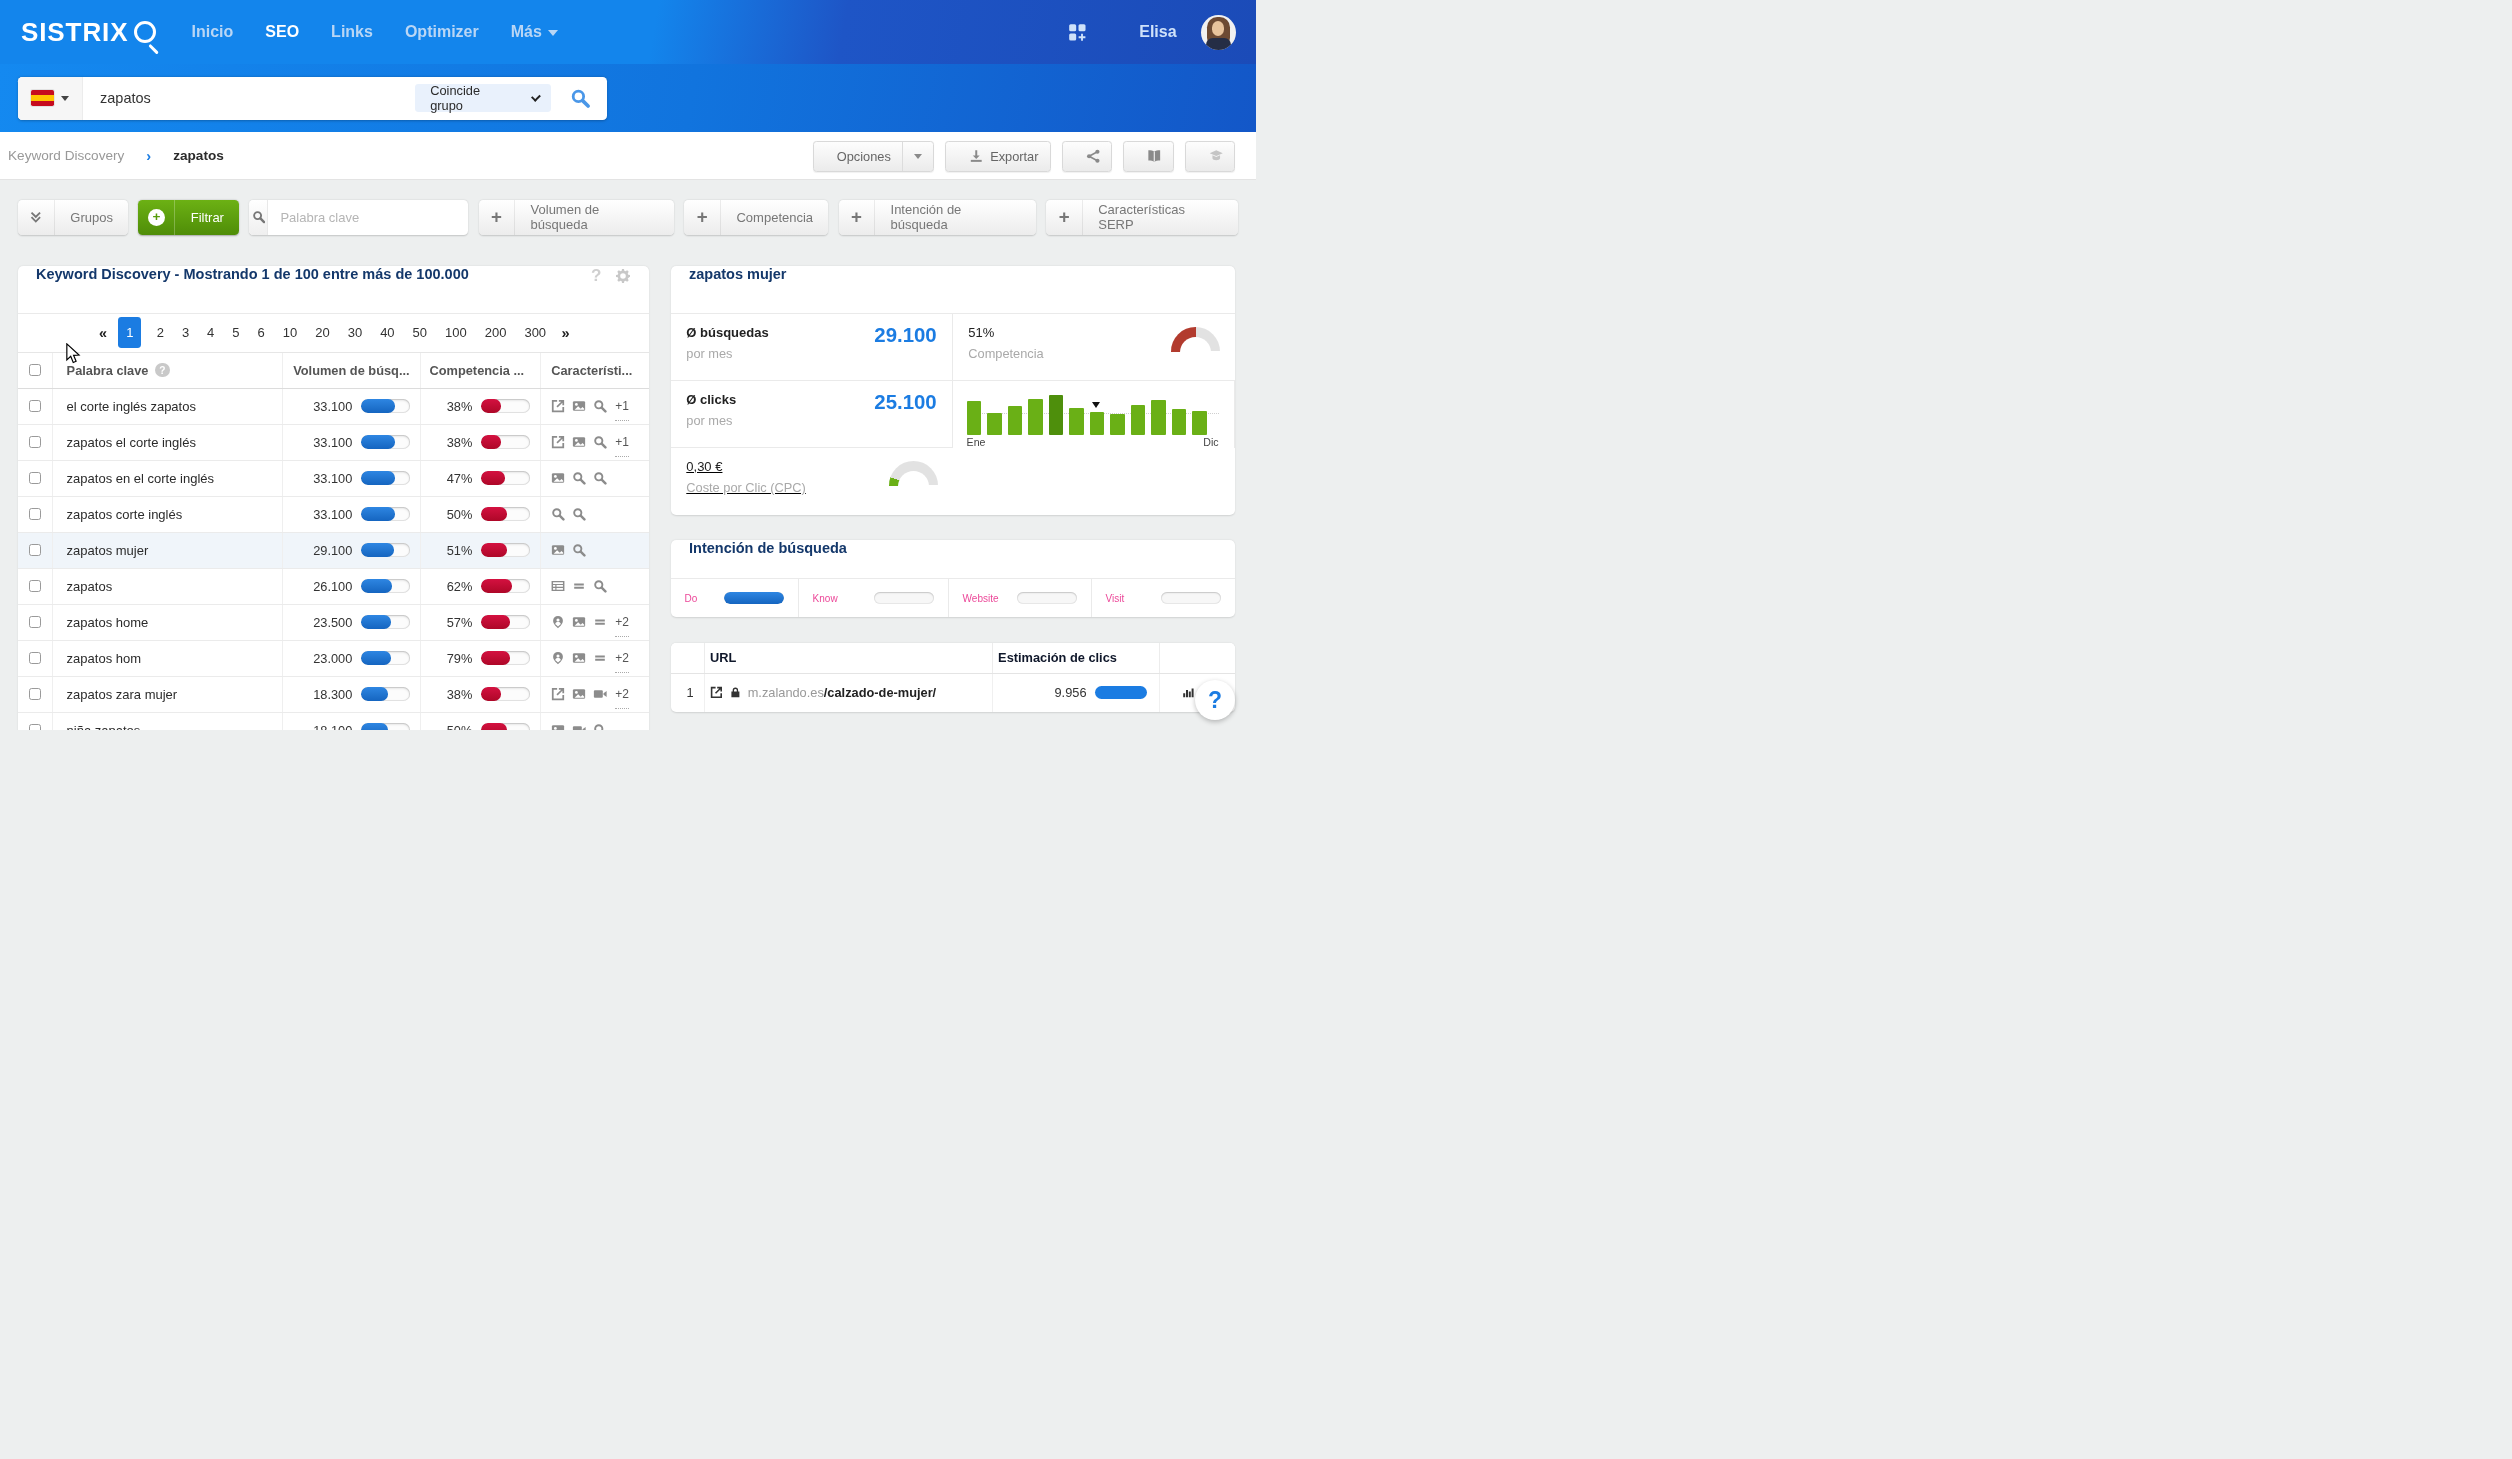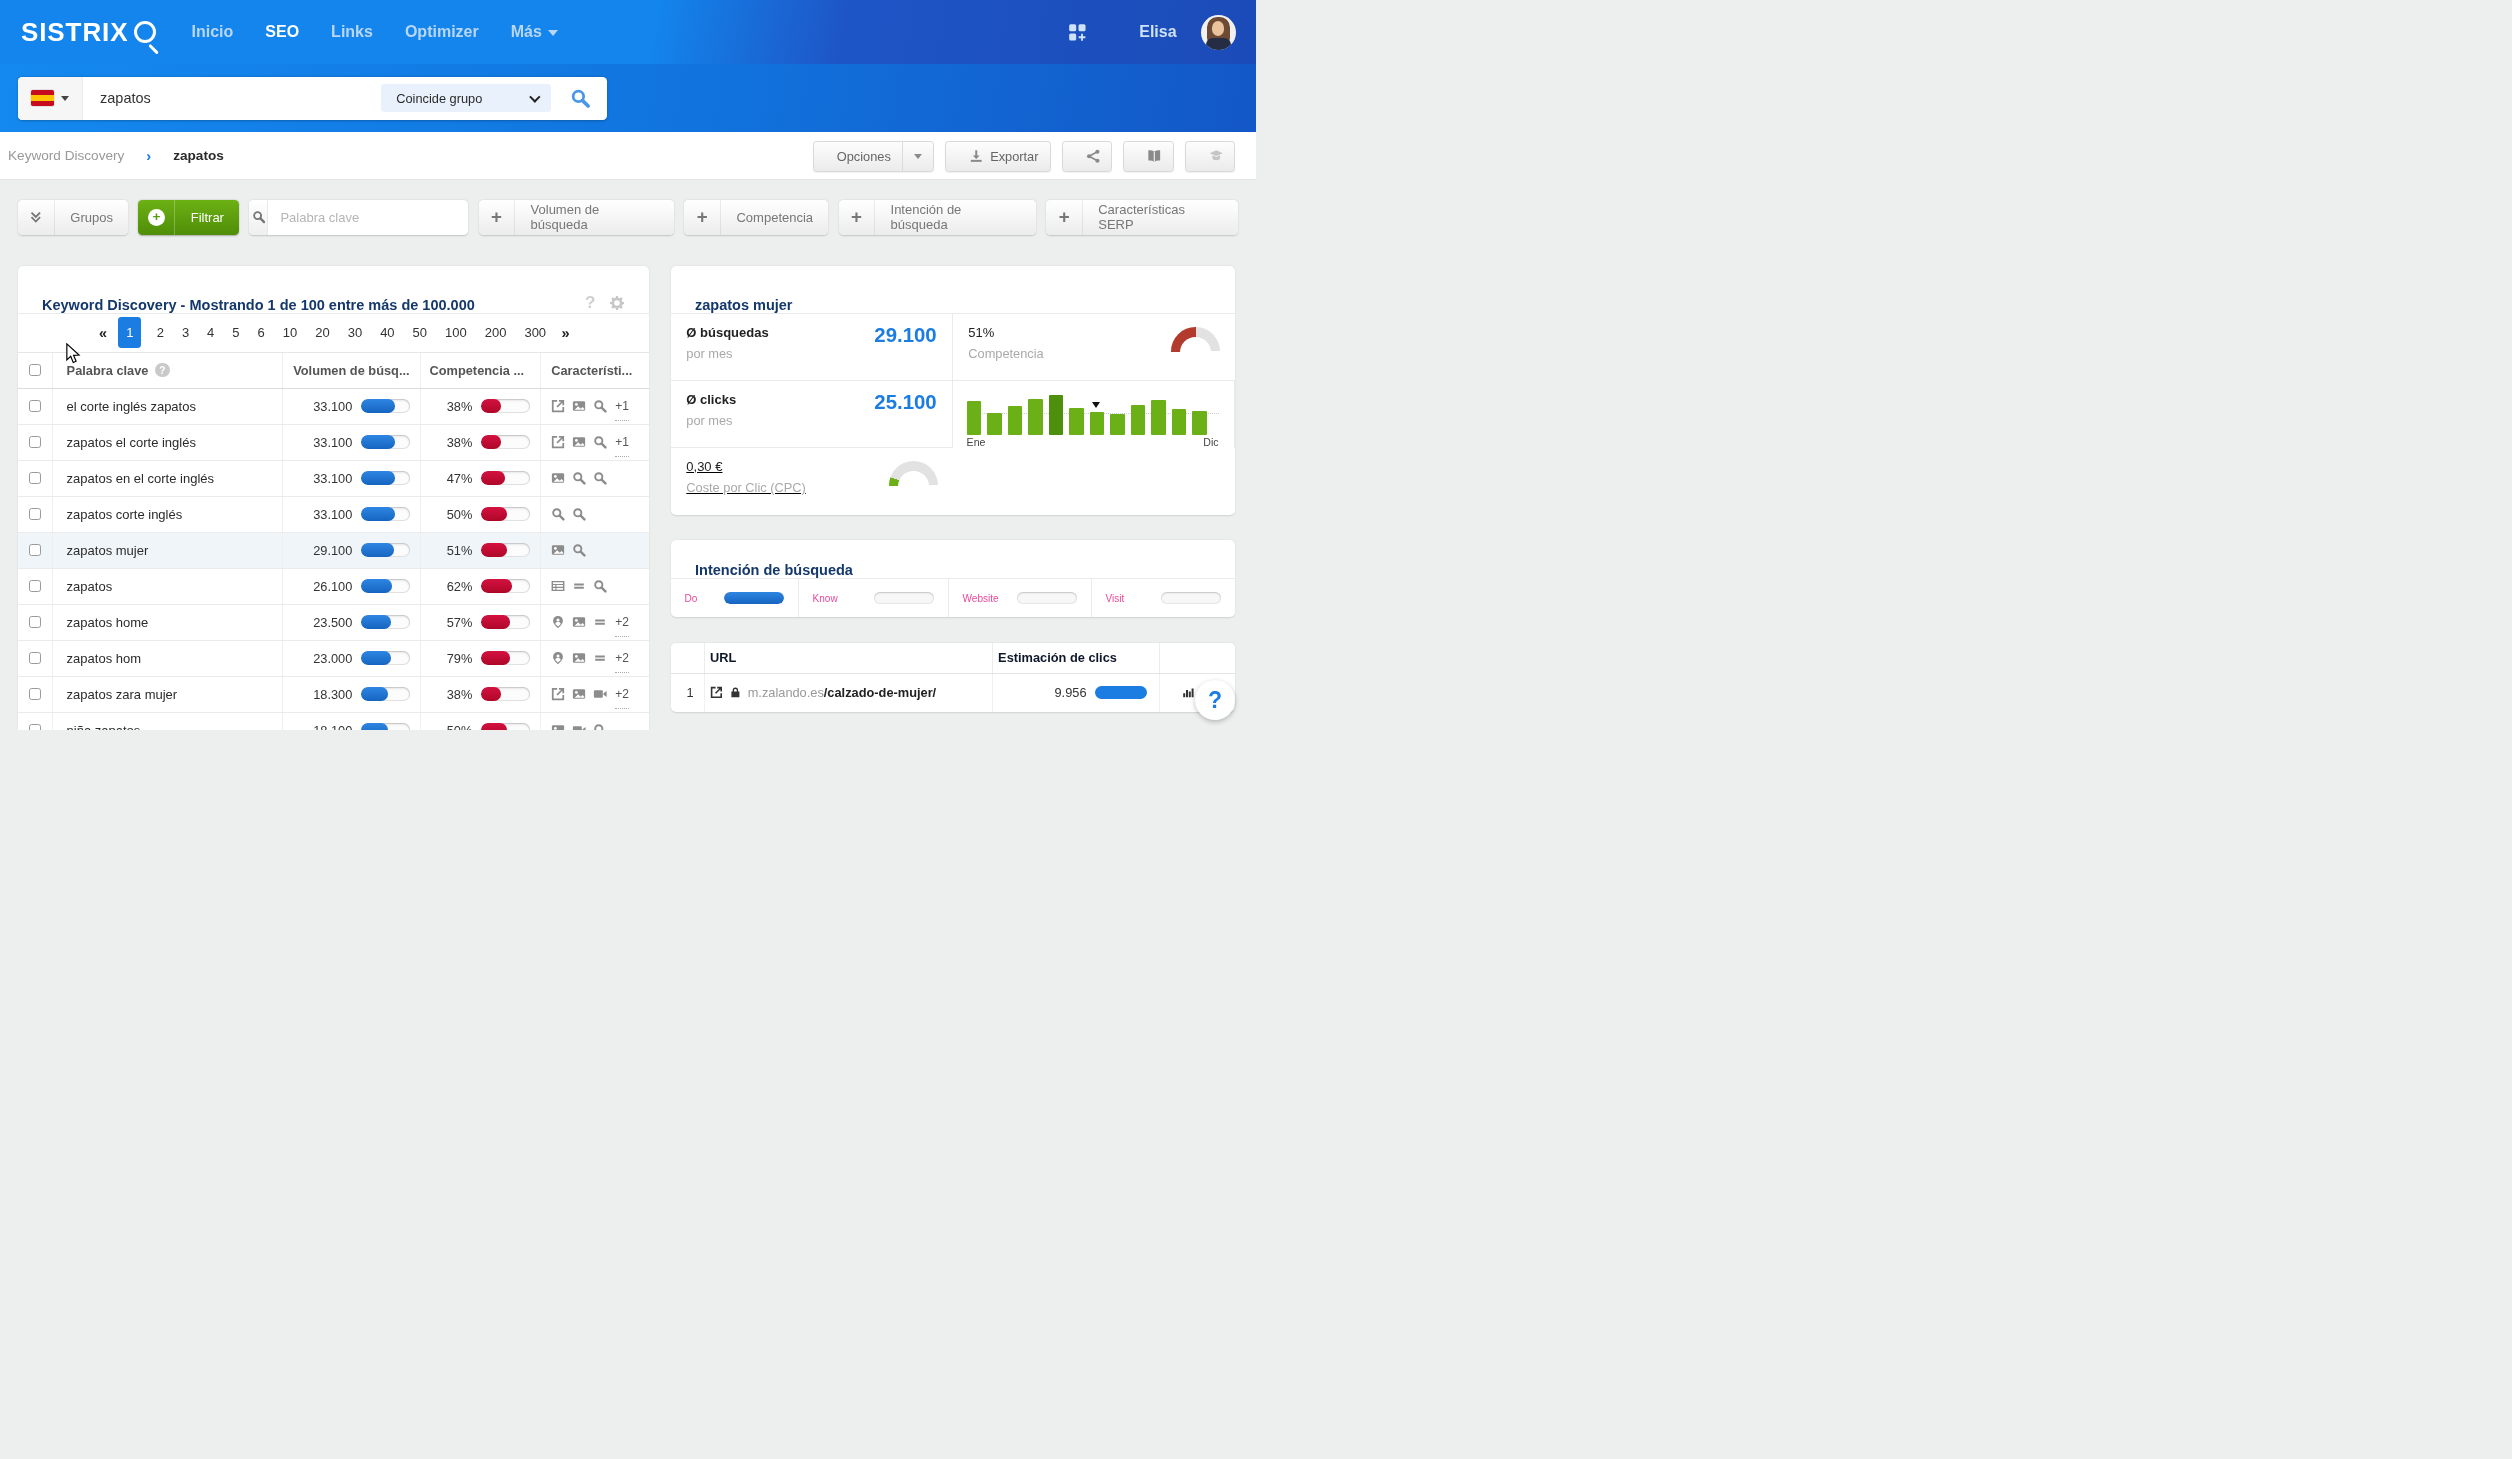--- a/index.html
+++ b/index.html
@@ -28,21 +28,21 @@
 
   
   .search-band { height:68px; background:linear-gradient(100deg,#1489f0 0%,#1174de 55%,#1357c8 100%); position:relative; }
   .search-box { position:absolute; left:18px; top:12.8px; width:589px; height:43px; background:#fff; border-radius:4.3px; box-shadow:0 0.9px 2.6px rgba(0,0,0,.25); display:flex; align-items:center; }
   .flag-select { width:65px; height:100%; background:#f6f6f6; border-radius:4.3px 0 0 4.3px; display:flex; align-items:center; justify-content:center; gap:6.8px; cursor:pointer; border-right:0.9px solid #ececec; }
   .flag { width:23px; height:16px; border-radius:1.7px; overflow:hidden; display:flex; flex-direction:column; box-shadow:0 0 0 0.9px rgba(0,0,0,.08); }
   .flag i { display:block; flex:1; }
   .flag i:nth-child(1){ background:#c60b1e; } .flag i:nth-child(2){ background:#ffc400; flex:1.3; } .flag i:nth-child(3){ background:#c60b1e; }
   .tri-down { width:0; height:0; border-left:4.3px solid transparent; border-right:4.3px solid transparent; border-top:5.1px solid #444; }
   .search-input { flex:1; border:0; outline:0; font-size:14.5px; color:#333; padding:0 17px; font-family:"Liberation Sans",sans-serif; background:transparent; }
-  .match-select { width:170px; height:28px; background:#e9f1fc; border-radius:3.4px; display:flex; align-items:center; justify-content:space-between; padding:0 12px 0 15.3px; font-size:12.8px; color:#2b2b2b; cursor:pointer; margin-right:18.7px;gap:37px; }
+  .match-select { width:136px; height:28px; background:#e9f1fc; border-radius:3.4px; display:flex; align-items:center; justify-content:space-between; padding:0 12px 0 15.3px; font-size:12.8px; color:#2b2b2b; cursor:pointer; margin-right:18.7px;gap:37px; }
   .chev-down { width:7.7px; height:7.7px; border-right:2.1px solid #222; border-bottom:2.1px solid #222; transform:rotate(45deg); margin-top:-3.4px; }
   .search-submit { color:#4a97e8; font-size:20.4px; margin-right:17px; cursor:pointer; }
 
   
   .crumb-row { height:48px; background:#fff; display:flex; align-items:center; border-bottom:0.9px solid #e3e3e3; position:relative; }
   .crumbs { display:flex; align-items:center; gap:22px; margin-left:8px; font-size:13.6px; }
   .crumb-link { color:#999; cursor:pointer; }
   .crumb-sep { color:#1a7ce2; font-weight:bold; font-size:14.5px; }
   .crumb-current { color:#2b2b2b; font-weight:bold; cursor:pointer; }
   .crumb-actions { position:absolute; right:21px; top:8.5px; display:flex; align-items:center; gap:11px; }
@@ -65,21 +65,21 @@
   .tsearch .iseg { width:37px; height:100%; background:linear-gradient(#fff,#efefef); border-right:0.9px solid #e8e8e8; border-radius:4.3px 0 0 4.3px; display:flex; align-items:center; justify-content:center; color:#777; font-size:13.6px; }
   .tsearch input { border:0; outline:0; flex:1; font-size:13px; padding:0 12px; color:#333; font-family:"Liberation Sans",sans-serif; }
   .tsearch input::placeholder { color:#b5b5b5; }
   .plus-glyph { font-size:18.7px; font-weight:bold; color:#777; line-height:1; }
 
   
   .content { display:flex; align-items:flex-start; margin:31px 18px 0 18px; gap:22px; }
   .card { background:#fff; border-radius:5.1px; box-shadow:0 0.9px 1.7px rgba(0,0,0,.12); }
   .left-card { width:631px; }
   .right-col { width:564px; display:flex; flex-direction:column; gap:25.5px; }
-  .card-title-row { height:48px; display:flex; align-items:flex-end; justify-content:space-between; padding:0 24px; border-bottom:0.9px solid #eaeaea; }
+  .card-title-row { height:48px; display:flex; align-items:flex-start; justify-content:space-between; padding:0 18px; border-bottom:0.9px solid #eaeaea; }
   .card-title { color:#14386b; font-size:14.5px; font-weight:bold; }
   .title-icons { display:flex; gap:13.6px; align-items:center; }
   .qmark { color:#cfcfcf; font-size:17px; font-weight:bold; cursor:pointer; }
   .gear { color:#c8c8c8; font-size:16px; cursor:pointer; }
 
   
   .pagination { height:39px; display:flex; align-items:center; justify-content:center; gap:12.8px; font-size:13px; color:#333; border-bottom:0.9px solid #e6e6e6; }
   .page-item { cursor:pointer; padding:1.7px 2.6px; }
   .page-item.active { background:#1b7ce2; color:#fff; border-radius:3.4px; width:23px; height:31px; display:flex; align-items:center; justify-content:center; }
   .page-arrow { font-weight:bold; font-size:14.5px; color:#222; cursor:pointer; letter-spacing:-1.7px; }

